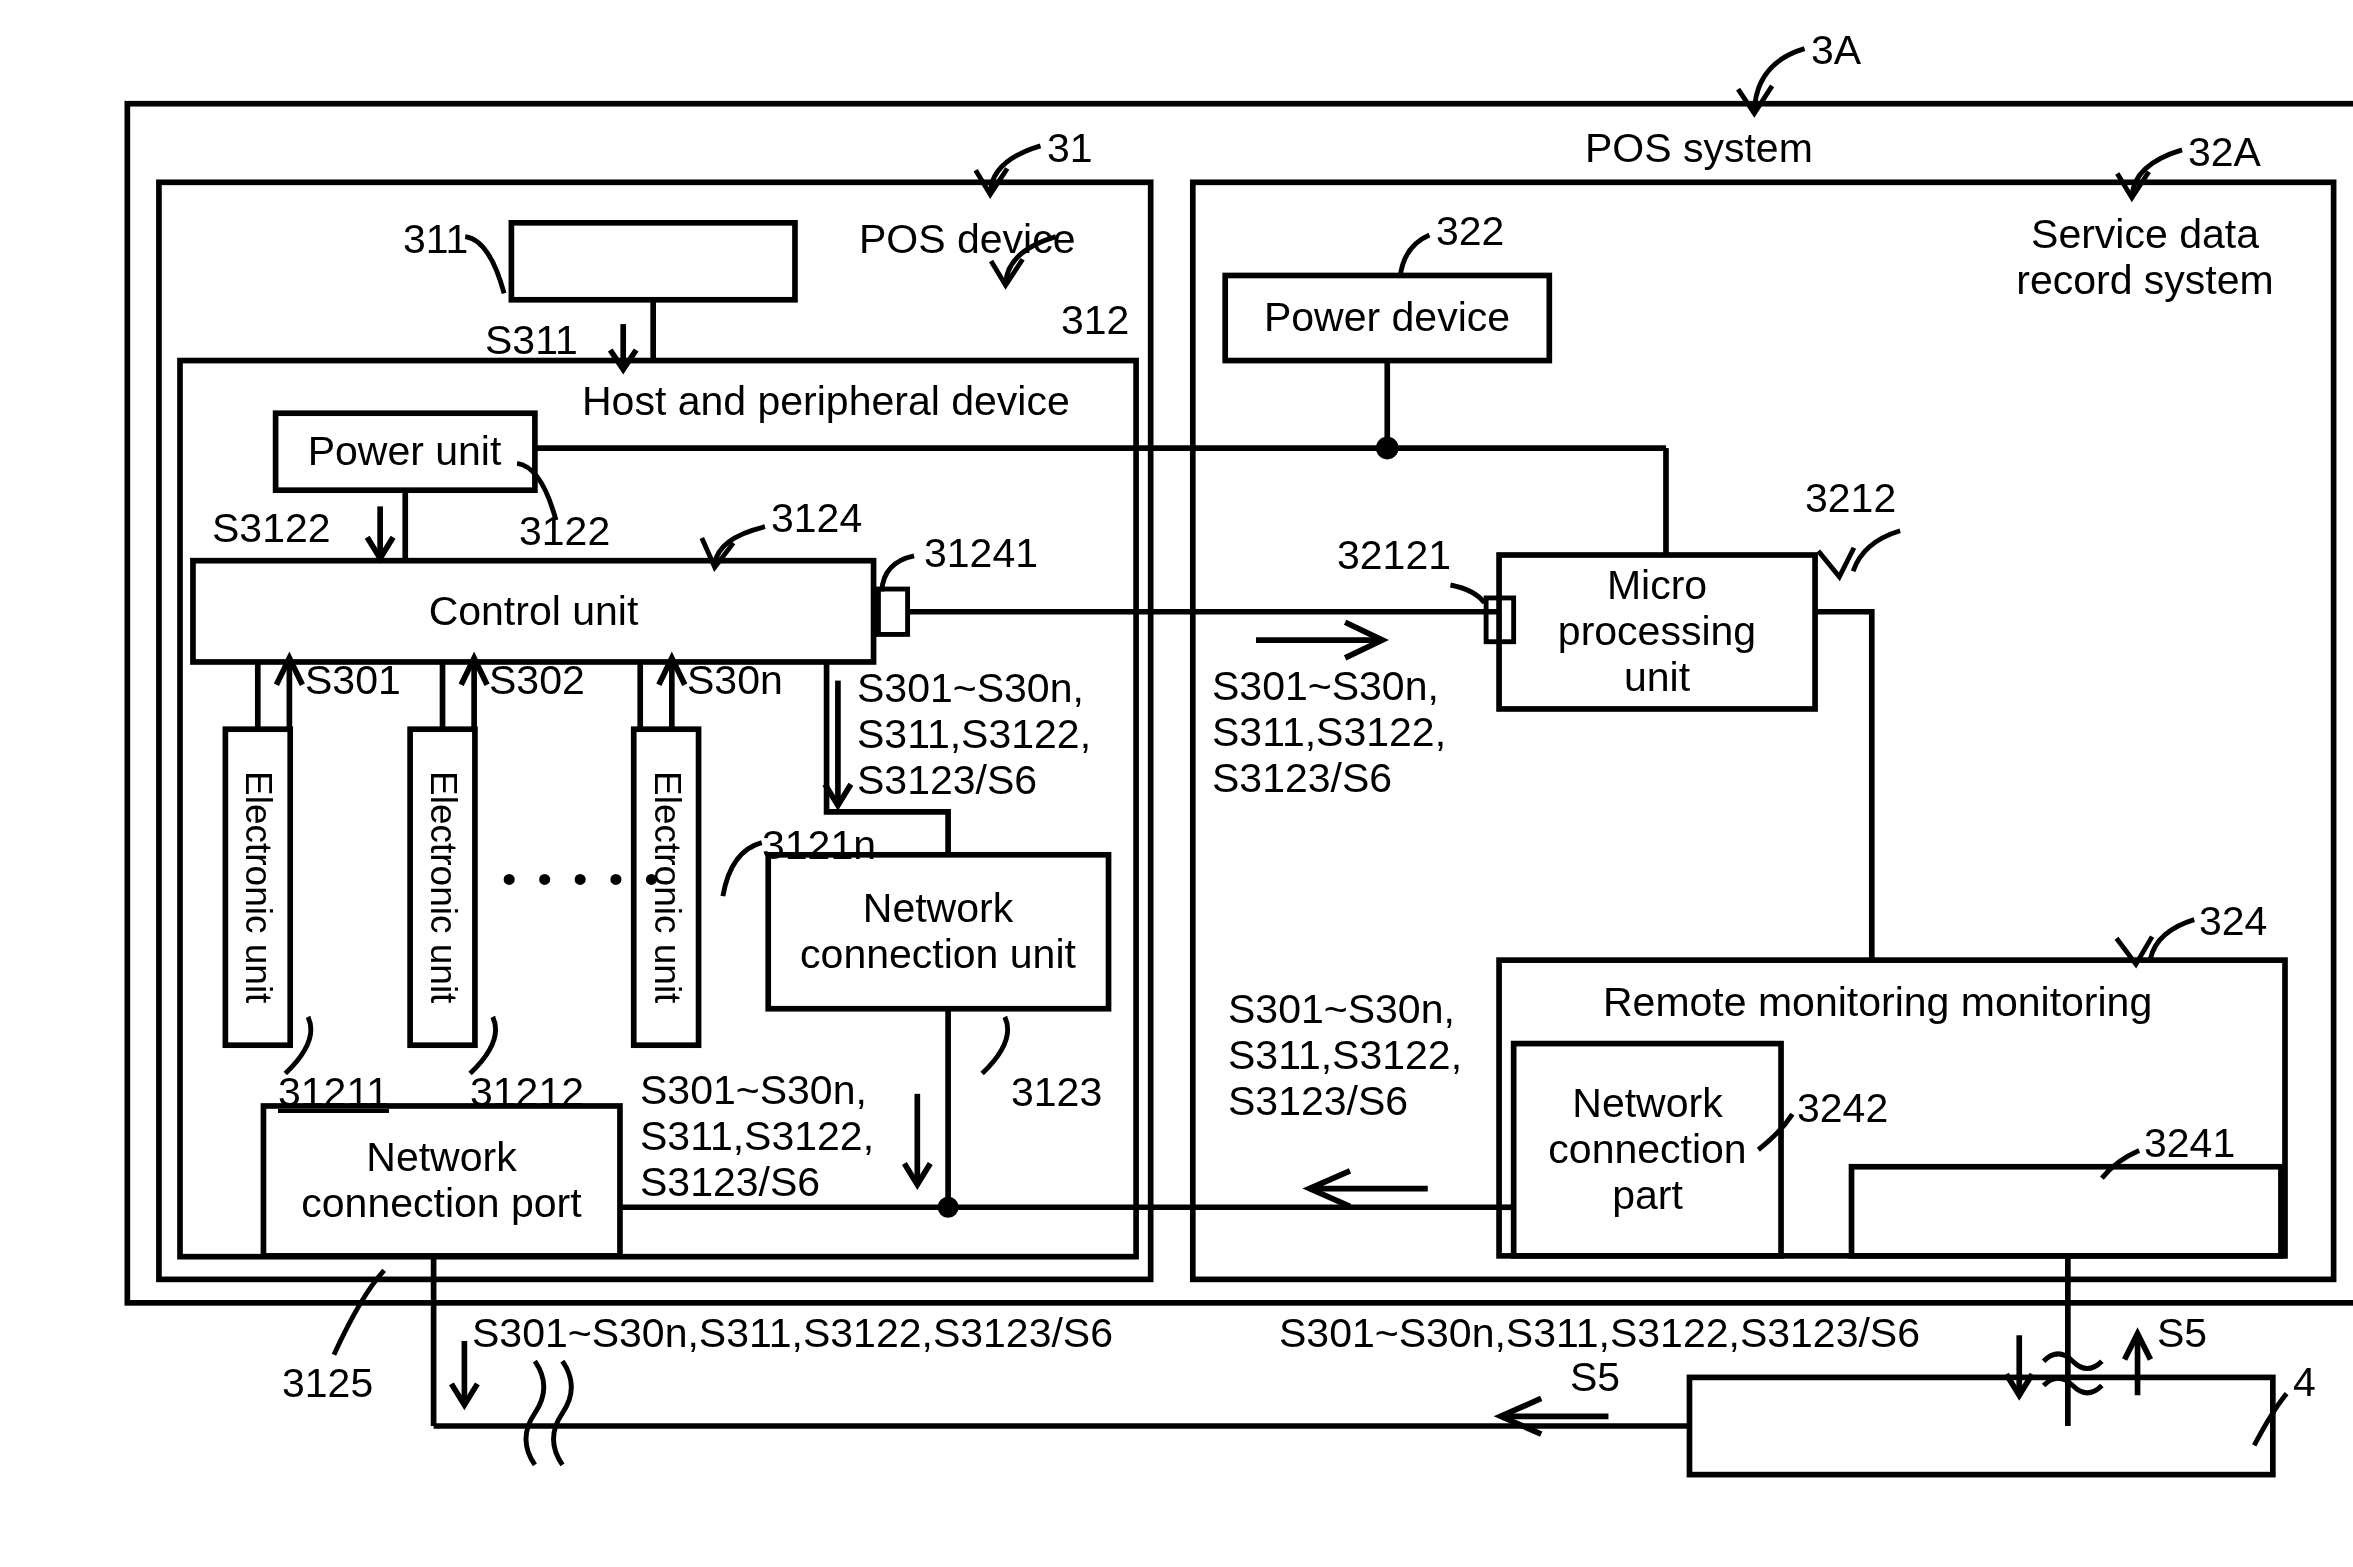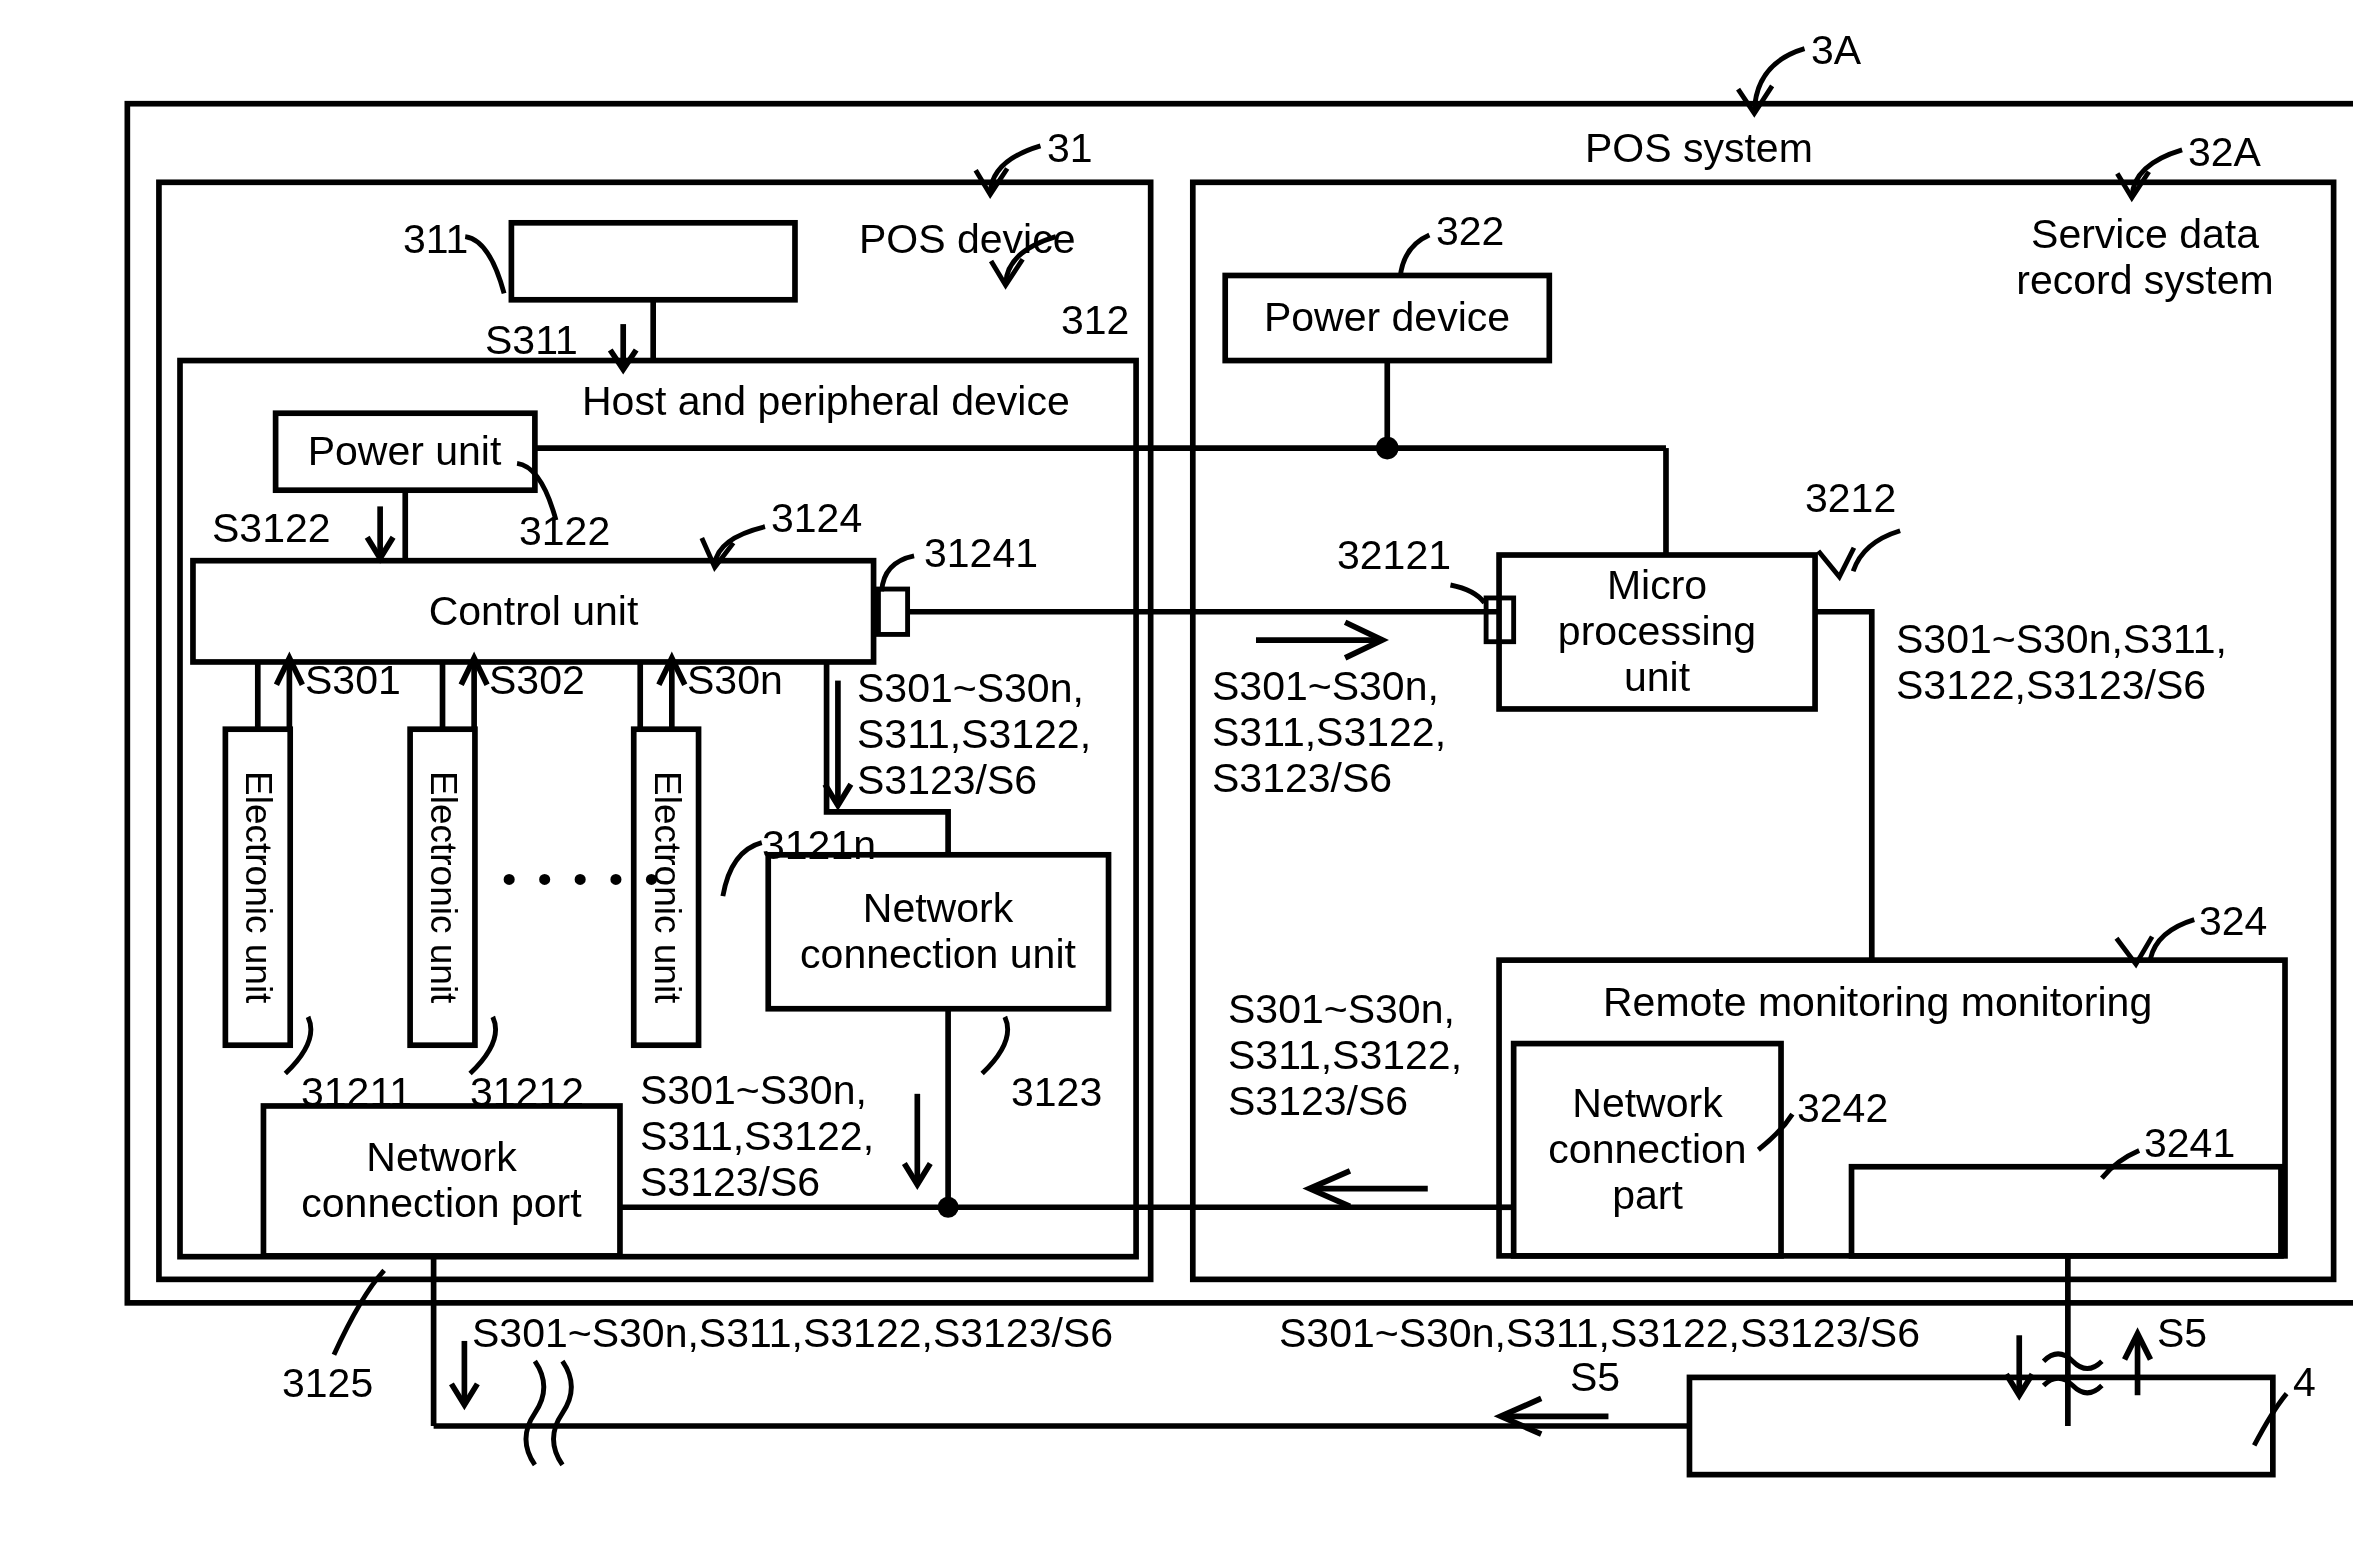--- a/index.html
+++ b/index.html
@@ -224,21 +224,21 @@
     </div>
 <div class="vert f46" style="position:absolute;left:410px;top:729px;width:65px;height:316px;display:flex;align-items:center;justify-content:center;">
       <span>Electronic unit</span>
     </div>
 <div class="vert f46" style="position:absolute;left:634px;top:729px;width:65px;height:316px;display:flex;align-items:center;justify-content:center;">
       <span>Electronic unit</span>
     </div>
 
 <div class="lbl f50" style="left:502px;top:857px;letter-spacing:4.9px;">• • • • •</div>
 
-<div class="lbl f50" style="left:301px;top:1070px;">31211</div>
+<div class="lbl f50" style="left:278px;top:1070px;text-decoration:underline;">31211</div>
 <div class="lbl f50" style="left:470px;top:1070px;">31212</div>
 <div class="lbl f50" style="left:762px;top:823px;">3121n</div>
 
 <div class="lbl f50" style="left:857px;top:666px;">S301~S30n,
 S311,S3122,
 S3123/S6</div>
 
 <div class="box-t f50" style="left:768px;top:855px;width:340px;height:154px;white-space:pre;">Network
 connection unit</div>
 <div class="lbl f50" style="left:1011px;top:1070px;">3123</div>
@@ -256,22 +256,20 @@
 
 <div class="box-t f50" style="left:1499px;top:555px;width:316px;height:154px;white-space:pre;">Micro
 processing
 unit</div>
 <div class="lbl f50" style="left:1805px;top:476px;">3212</div>
 <div class="lbl f50" style="left:1337px;top:533px;">32121</div>
 
 <div class="lbl f50" style="left:1212px;top:664px;">S301~S30n,
 S311,S3122,
 S3123/S6</div>
-<div class="lbl f50" style="left:1896px;top:617px;">S301~S30n,S311,
-S3122,S3123/S6</div>
 
 <div class="lbl f50" style="left:1603px;top:980px;">Remote monitoring monitoring</div>
 <div class="lbl f50" style="left:2199px;top:899px;">324</div>
 
 <div class="box-t f50" style="left:1514px;top:1044px;width:267px;height:212px;white-space:pre;">Network
 connection
 part</div>
 <div class="lbl f50" style="left:1797px;top:1086px;">3242</div>
 
 <div class="lbl f50" style="left:2144px;top:1121px;">3241</div>

